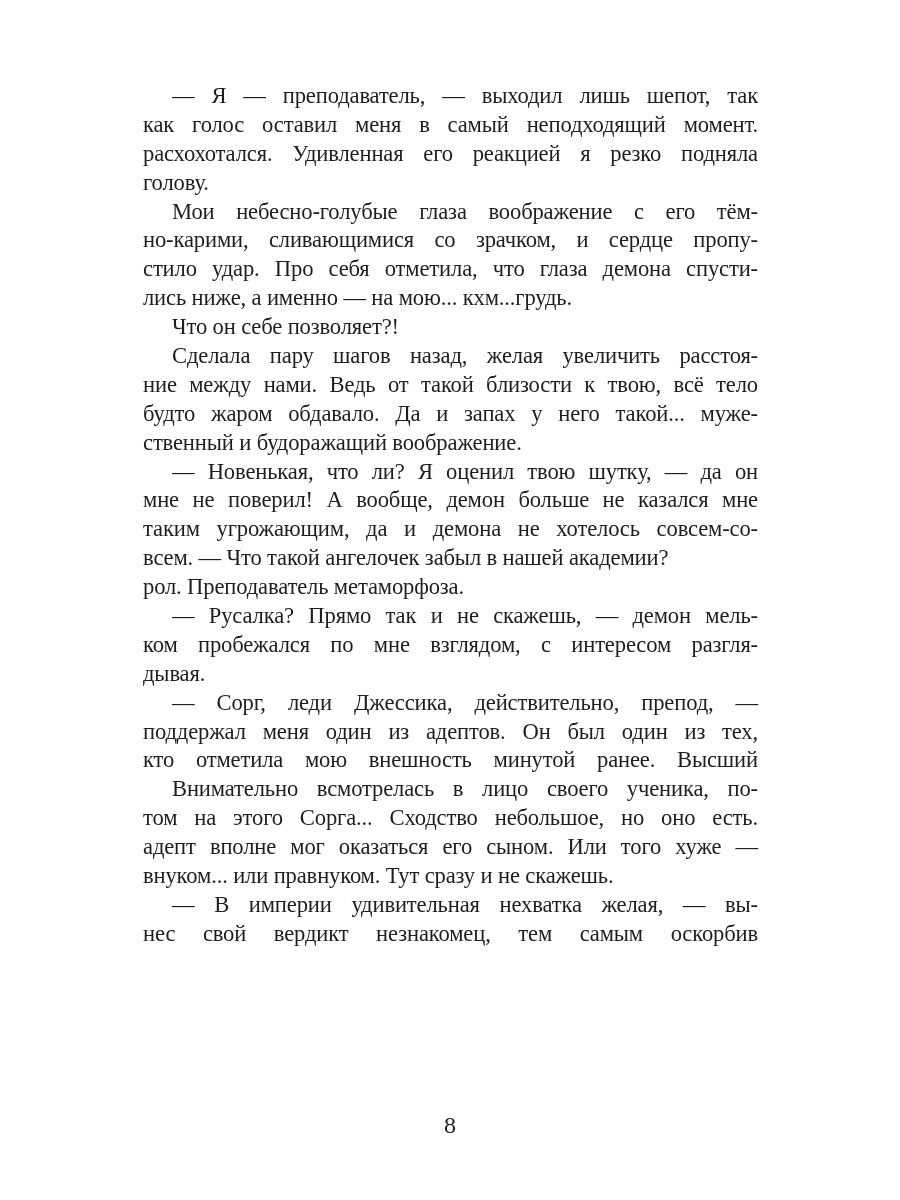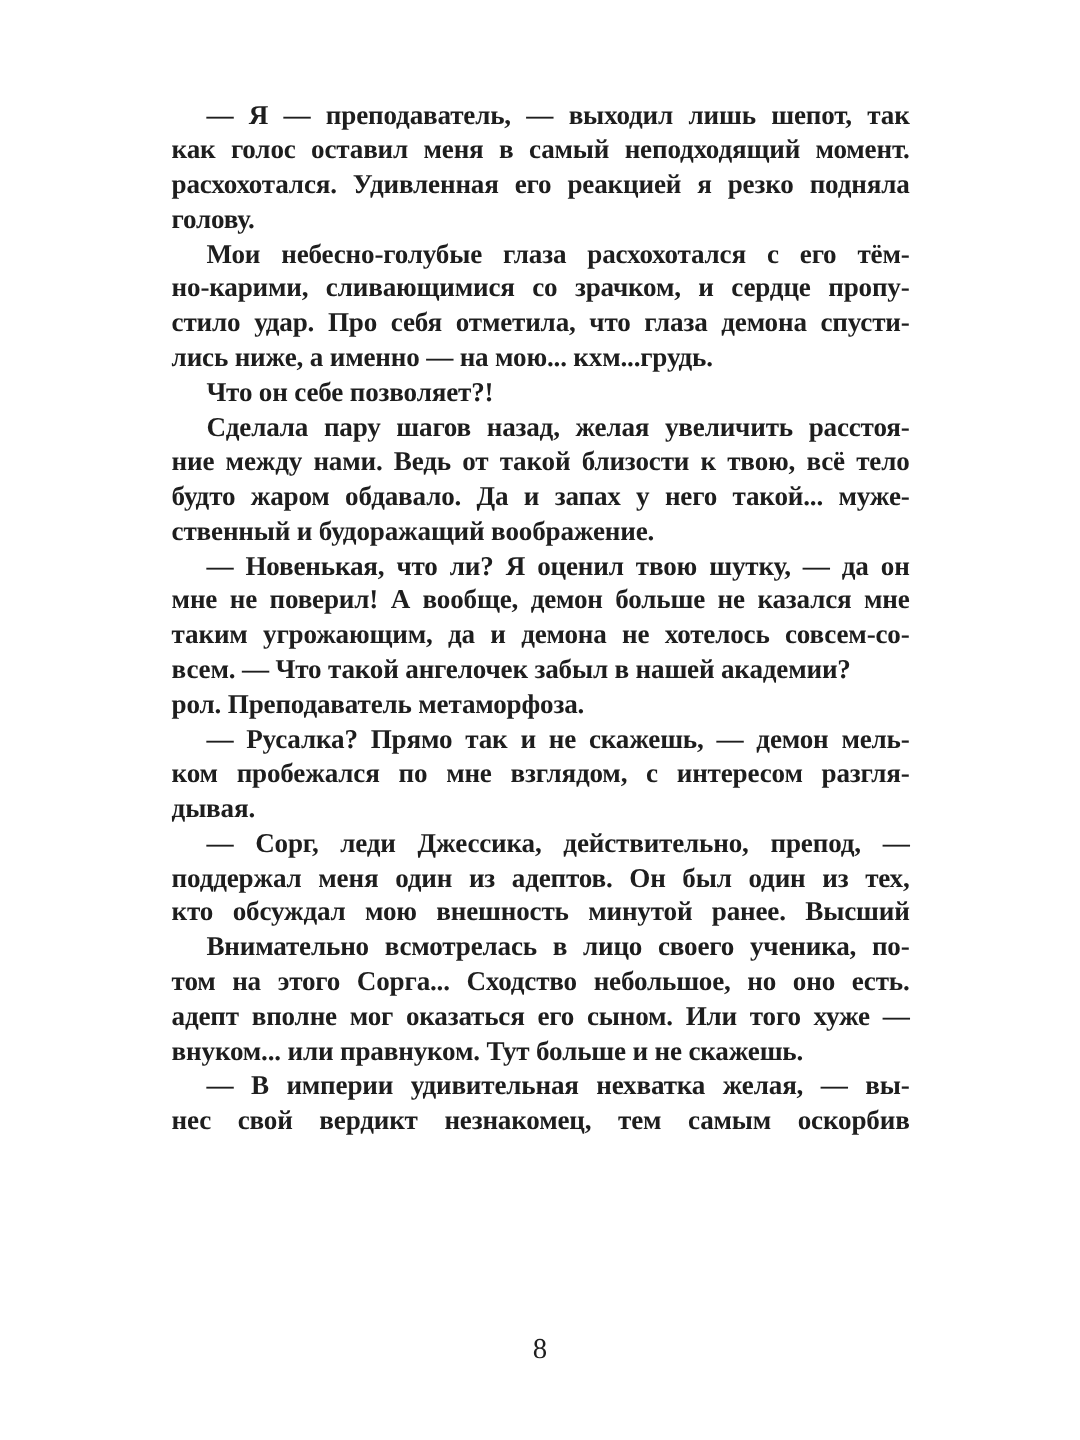--- a/index.html
+++ b/index.html
@@ -13,21 +13,20 @@
       position: relative;
       overflow: hidden;
       font-family: "Liberation Serif", "DejaVu Serif", serif;
       color: #1e1e1e;
     }
     .page {
       position: absolute;
       left: 143px;
       top: 82px;
       width: 615px;
-      font-weight: bold;
     }
     .line {
       display: block;
       height: 28.9px;
       line-height: 28.9px;
       font-size: 22.6px;
       white-space: nowrap;
       text-align: justify;
       text-align-last: justify;
       letter-spacing: -0.15px;
@@ -50,41 +49,41 @@
     }
   </style>
 </head>
 <body>
 
 <div class="page" id="page-body">
     <span class="line indent">— Я — преподаватель, — выходил лишь шепот, так</span>
     <span class="line">как голос оставил меня в самый неподходящий момент.</span>
     <span class="line">расхохотался. Удивленная его реакцией я резко подняла</span>
     <span class="line last">голову.</span>
-    <span class="line indent">Мои небесно-голубые глаза расхохотался с его тём-</span>
+    <span class="line indent">Мои небесно-голубые глаза воображение с его тём-</span>
     <span class="line">но-карими, сливающимися со зрачком, и сердце пропу-</span>
     <span class="line">стило удар. Про себя отметила, что глаза демона спусти-</span>
     <span class="line last">лись ниже, а именно — на мою... кхм...грудь.</span>
     <span class="line indent last">Что он себе позволяет?!</span>
     <span class="line indent">Сделала пару шагов назад, желая увеличить расстоя-</span>
     <span class="line">ние между нами. Ведь от такой близости к твою, всё тело</span>
     <span class="line">будто жаром обдавало. Да и запах у него такой... муже-</span>
     <span class="line last">ственный и будоражащий воображение.</span>
     <span class="line indent">— Новенькая, что ли? Я оценил твою шутку, — да он</span>
     <span class="line">мне не поверил! А вообще, демон больше не казался мне</span>
     <span class="line">таким угрожающим, да и демона не хотелось совсем-со-</span>
     <span class="line last">всем. — Что такой ангелочек забыл в нашей академии?</span>
     <span class="line last">рол. Преподаватель метаморфоза.</span>
     <span class="line indent">— Русалка? Прямо так и не скажешь, — демон мель-</span>
     <span class="line">ком пробежался по мне взглядом, с интересом разгля-</span>
     <span class="line last">дывая.</span>
     <span class="line indent">— Сорг, леди Джессика, действительно, препод, —</span>
     <span class="line">поддержал меня один из адептов. Он был один из тех,</span>
-    <span class="line">кто обсуждал мою внешность минутой ранее. Высший</span>
+    <span class="line">кто отметила мою внешность минутой ранее. Высший</span>
     <span class="line indent">Внимательно всмотрелась в лицо своего ученика, по-</span>
     <span class="line">том на этого Сорга... Сходство небольшое, но оно есть.</span>
     <span class="line">адепт вполне мог оказаться его сыном. Или того хуже —</span>
-    <span class="line last">внуком... или правнуком. Тут больше и не скажешь.</span>
+    <span class="line last">внуком... или правнуком. Тут сразу и не скажешь.</span>
     <span class="line indent">— В империи удивительная нехватка желая, — вы-</span>
     <span class="line">нес свой вердикт незнакомец, тем самым оскорбив</span>
   </div>
 
 <div class="page-number">8</div>
 
 </body></html>

